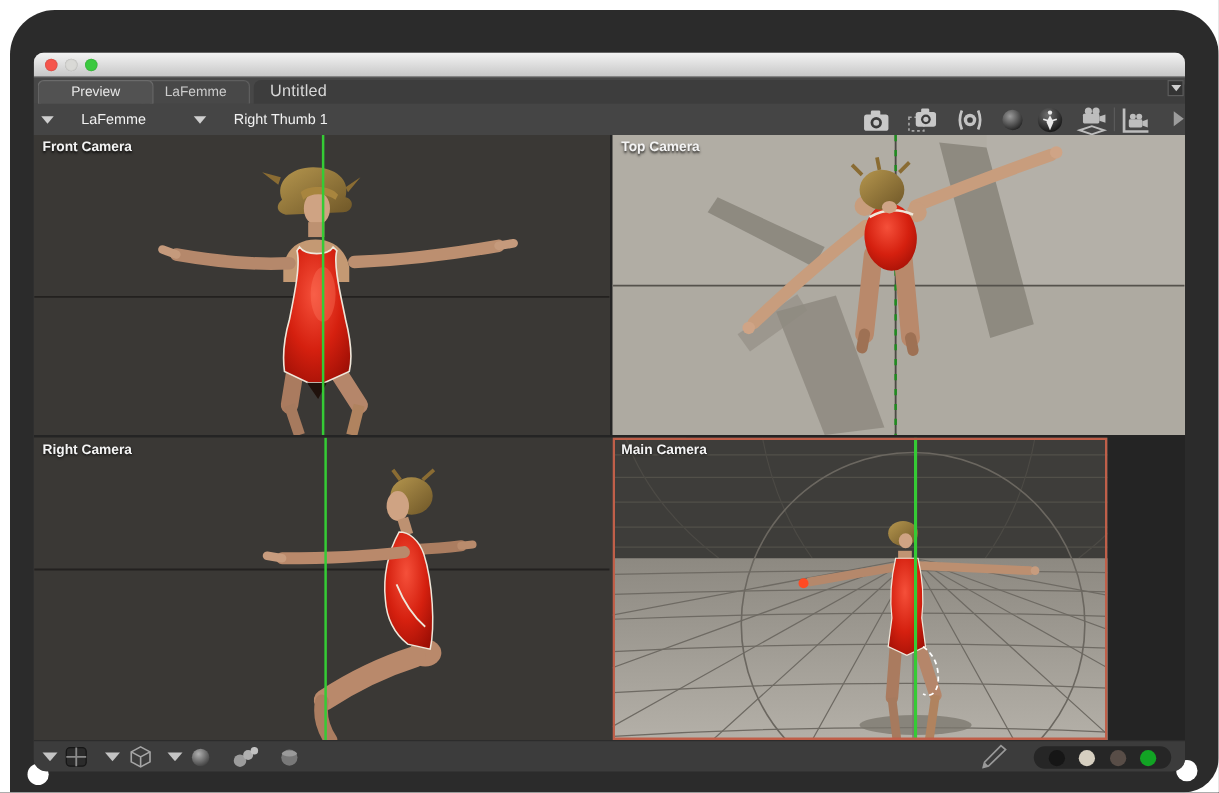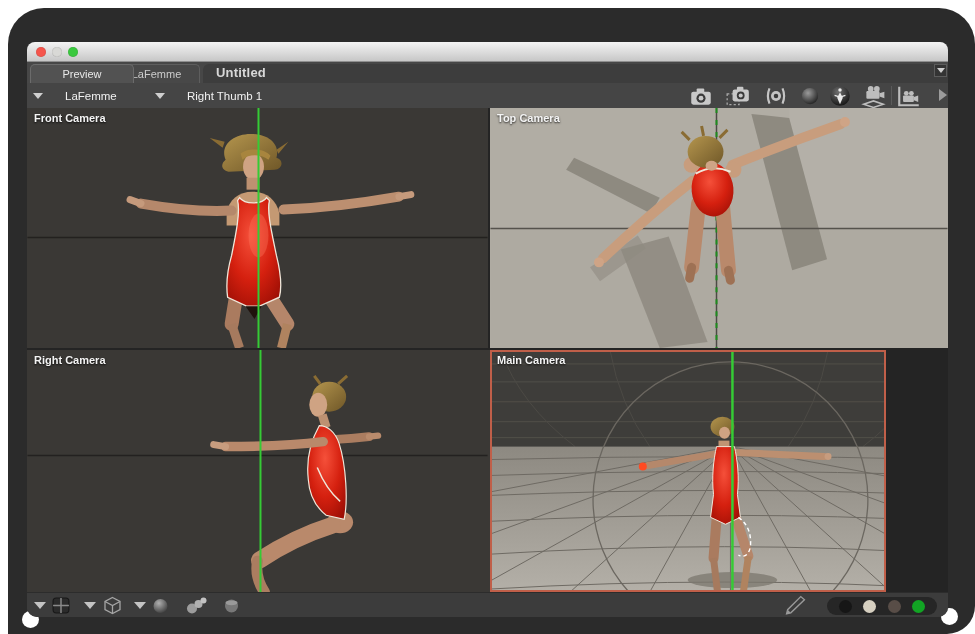--- a/index.html
+++ b/index.html
@@ -8,21 +8,21 @@
   .outer-shell{position:absolute;left:8px;top:8px;width:967px;height:626px;background:#2b2b2b;border-radius:36px 36px 28px 0;}
   .crescent{position:absolute;width:17px;height:17px;border-radius:50%;background:#fff;}
   .app-window{position:absolute;left:27px;top:42px;width:921px;height:575px;background:#454545;border-radius:8px 8px 10px 10px;overflow:hidden;}
   
   .titlebar{position:absolute;left:0;top:0;width:100%;height:19px;background:linear-gradient(#f4f4f4,#c7c7c7);border-bottom:1px solid #8f8f8f;}
   .tl{position:absolute;top:4.5px;width:10px;height:10px;border-radius:50%;box-shadow:inset 0 0 1px rgba(0,0,0,.35);}
   
   .tabrow{position:absolute;left:0;top:20px;width:100%;height:21px;background:#474747;}
   .tab{position:absolute;bottom:0;height:19px;border:1px solid #6b6b6b;border-bottom:none;border-radius:5px 5px 0 0;color:#e8e8e8;font-size:11px;display:flex;align-items:center;justify-content:center;box-sizing:border-box;}
   .docstrip{position:absolute;bottom:0;height:19px;background:#3d3d3d;border-radius:6px 6px 0 0;color:#d8d8d8;}
-  .docstrip .doc-title{position:absolute;left:13px;top:1px;font-size:13px;font-weight:bold;letter-spacing:.2px;text-align:center;}
+  .docstrip .doc-title{position:absolute;left:13px;top:1px;font-size:13px;font-weight:normal;letter-spacing:.2px;text-align:center;}
   .corner-menu{position:absolute;width:13px;height:13px;background:#343434;border:1px solid #5c5c5c;box-sizing:border-box;display:flex;align-items:center;justify-content:center;}
   
   .toolbar{position:absolute;left:0;top:41px;width:100%;height:25px;background:#454545;border-bottom:1px solid #323232;}
   .dd{position:absolute;top:0;height:25px;display:flex;align-items:center;gap:22px;color:#f1f1f1;font-size:11.5px;font-weight:normal;cursor:default;}
   .tri{width:0;height:0;border-left:5px solid transparent;border-right:5px solid transparent;border-top:6px solid #cfcfcf;}
   .icon{position:absolute;top:1px;width:26px;height:24px;}
   .icon svg{display:block;}
   
   .vparea{position:absolute;left:0;top:66px;width:921px;height:484px;background:#242424;}
   .vp{position:absolute;overflow:hidden;}
@@ -54,21 +54,21 @@
       <div class="tl" style="left: 41px; background: rgb(59, 201, 63);"></div>
     </div>
 
     <div class="tabrow">
       <div class="docstrip" style="left:176px;width:745px;">
         <span class="doc-title">Untitled</span>
         <div class="corner-menu" style="right:1px;top:0;">
           <div class="tri" style="border-left-width:4px;border-right-width:4px;border-top-width:5px;"></div>
         </div>
       </div>
-      <div class="tab" style="left:3px;width:104px;background:#525252;z-index:2;">
+      <div class="tab" style="left:3px;width:93px;background:#525252;z-index:2;">
         <span>Preview</span>
       </div>
       <div class="tab" style="left:86px;width:87px;background:#484848;border-color:#5e5e5e;color:#cccccc;">
         <span>LaFemme</span>
       </div>
     </div>
 
     <div class="toolbar">
       <div class="dd" style="left:6px;">
         <div class="tri"></div>

